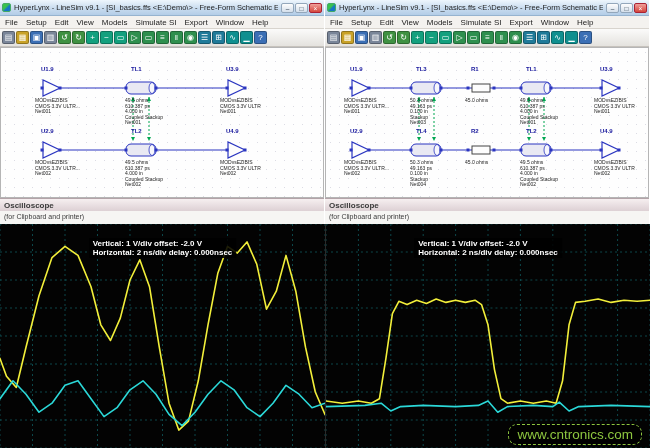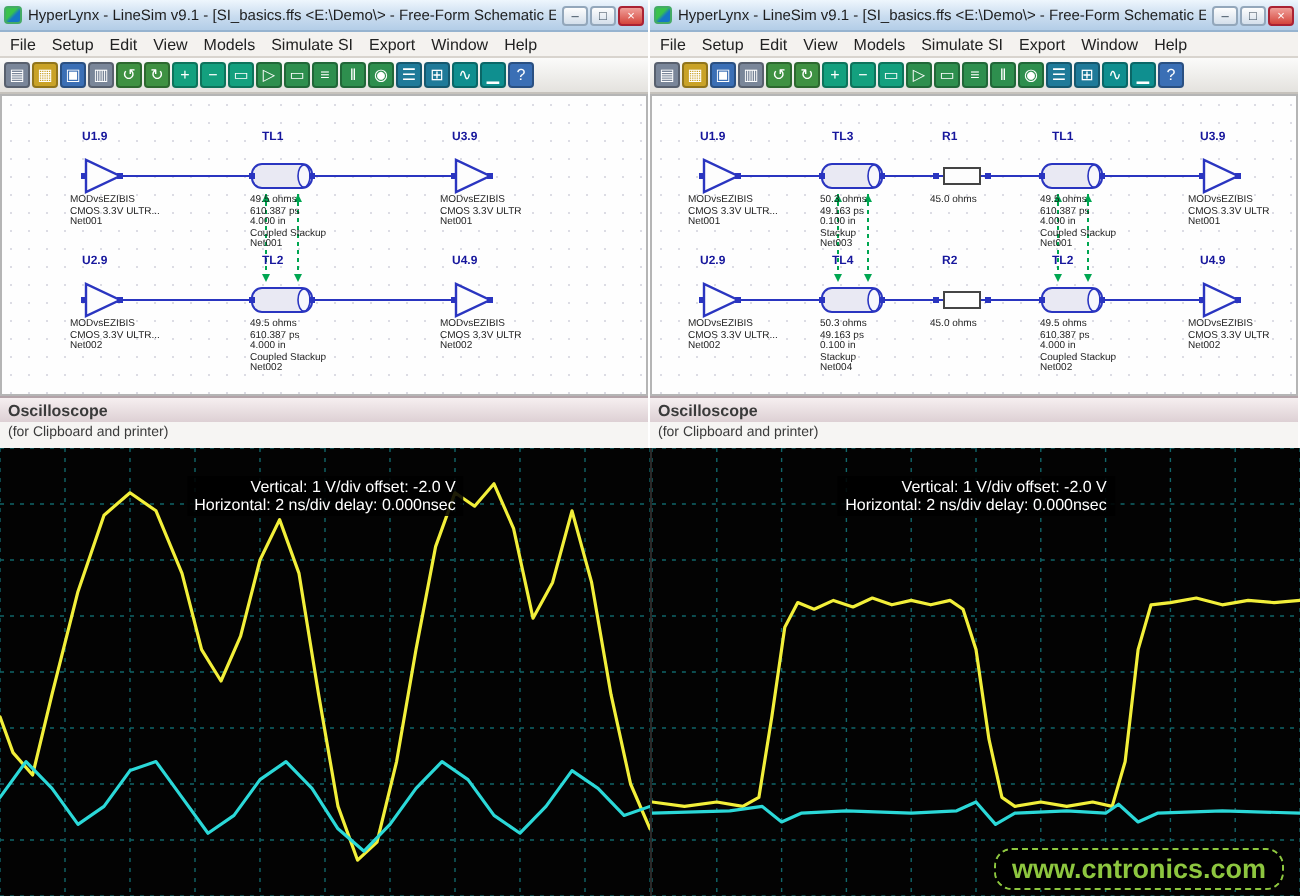--- a/index.html
+++ b/index.html
@@ -33,23 +33,23 @@
 
   
   .osc-caption{height:13px;flex:0 0 13px;display:flex;align-items:center;padding-left:4px;font-size:8px;font-weight:bold;color:#3a3a3a;
                background:linear-gradient(#f6eff0,#ddd0d4);border-top:1px solid #b3a3a8;}
   .clip-note{height:13px;flex:0 0 13px;font-size:7px;color:#3a3a3a;padding:2px 0 0 4px;background:#f6f5f3;}
 
   
   .scope{position:relative;background:#030303;overflow:hidden;}
   .scope.right{border-left:1px solid #2a2a2a;}
   .scope svg{position:absolute;inset:0;width:100%;height:100%;}
-  .scope-text{position:absolute;top:14px;left:50%;transform:translateX(-50%);text-align:right;
-              font-size:8px;font-weight:normal;color:#fff;background:rgba(0,0,0,.88);padding:1px 4px;white-space:nowrap;z-index:2;}
-  .watermark{position:absolute;right:8px;bottom:3px;font-size:13.5px;font-weight:bold;
+  .scope-text{position:absolute;top:14px;left:50%;transform:translateX(-50%);text-align:left;
+              font-size:8px;font-weight:bold;color:#fff;background:rgba(0,0,0,.88);padding:1px 4px;white-space:nowrap;z-index:2;}
+  .watermark{position:absolute;right:8px;bottom:3px;font-size:13.5px;font-weight:normal;
              border:1px dashed;padding:2px 8px;border-radius:9px;background:#000;z-index:3;}
 </style>
 </head>
 <body>
 
 <div class="root">
 
   <div class="window">
     <div class="titlebar">
       <div class="app-icon"></div>

